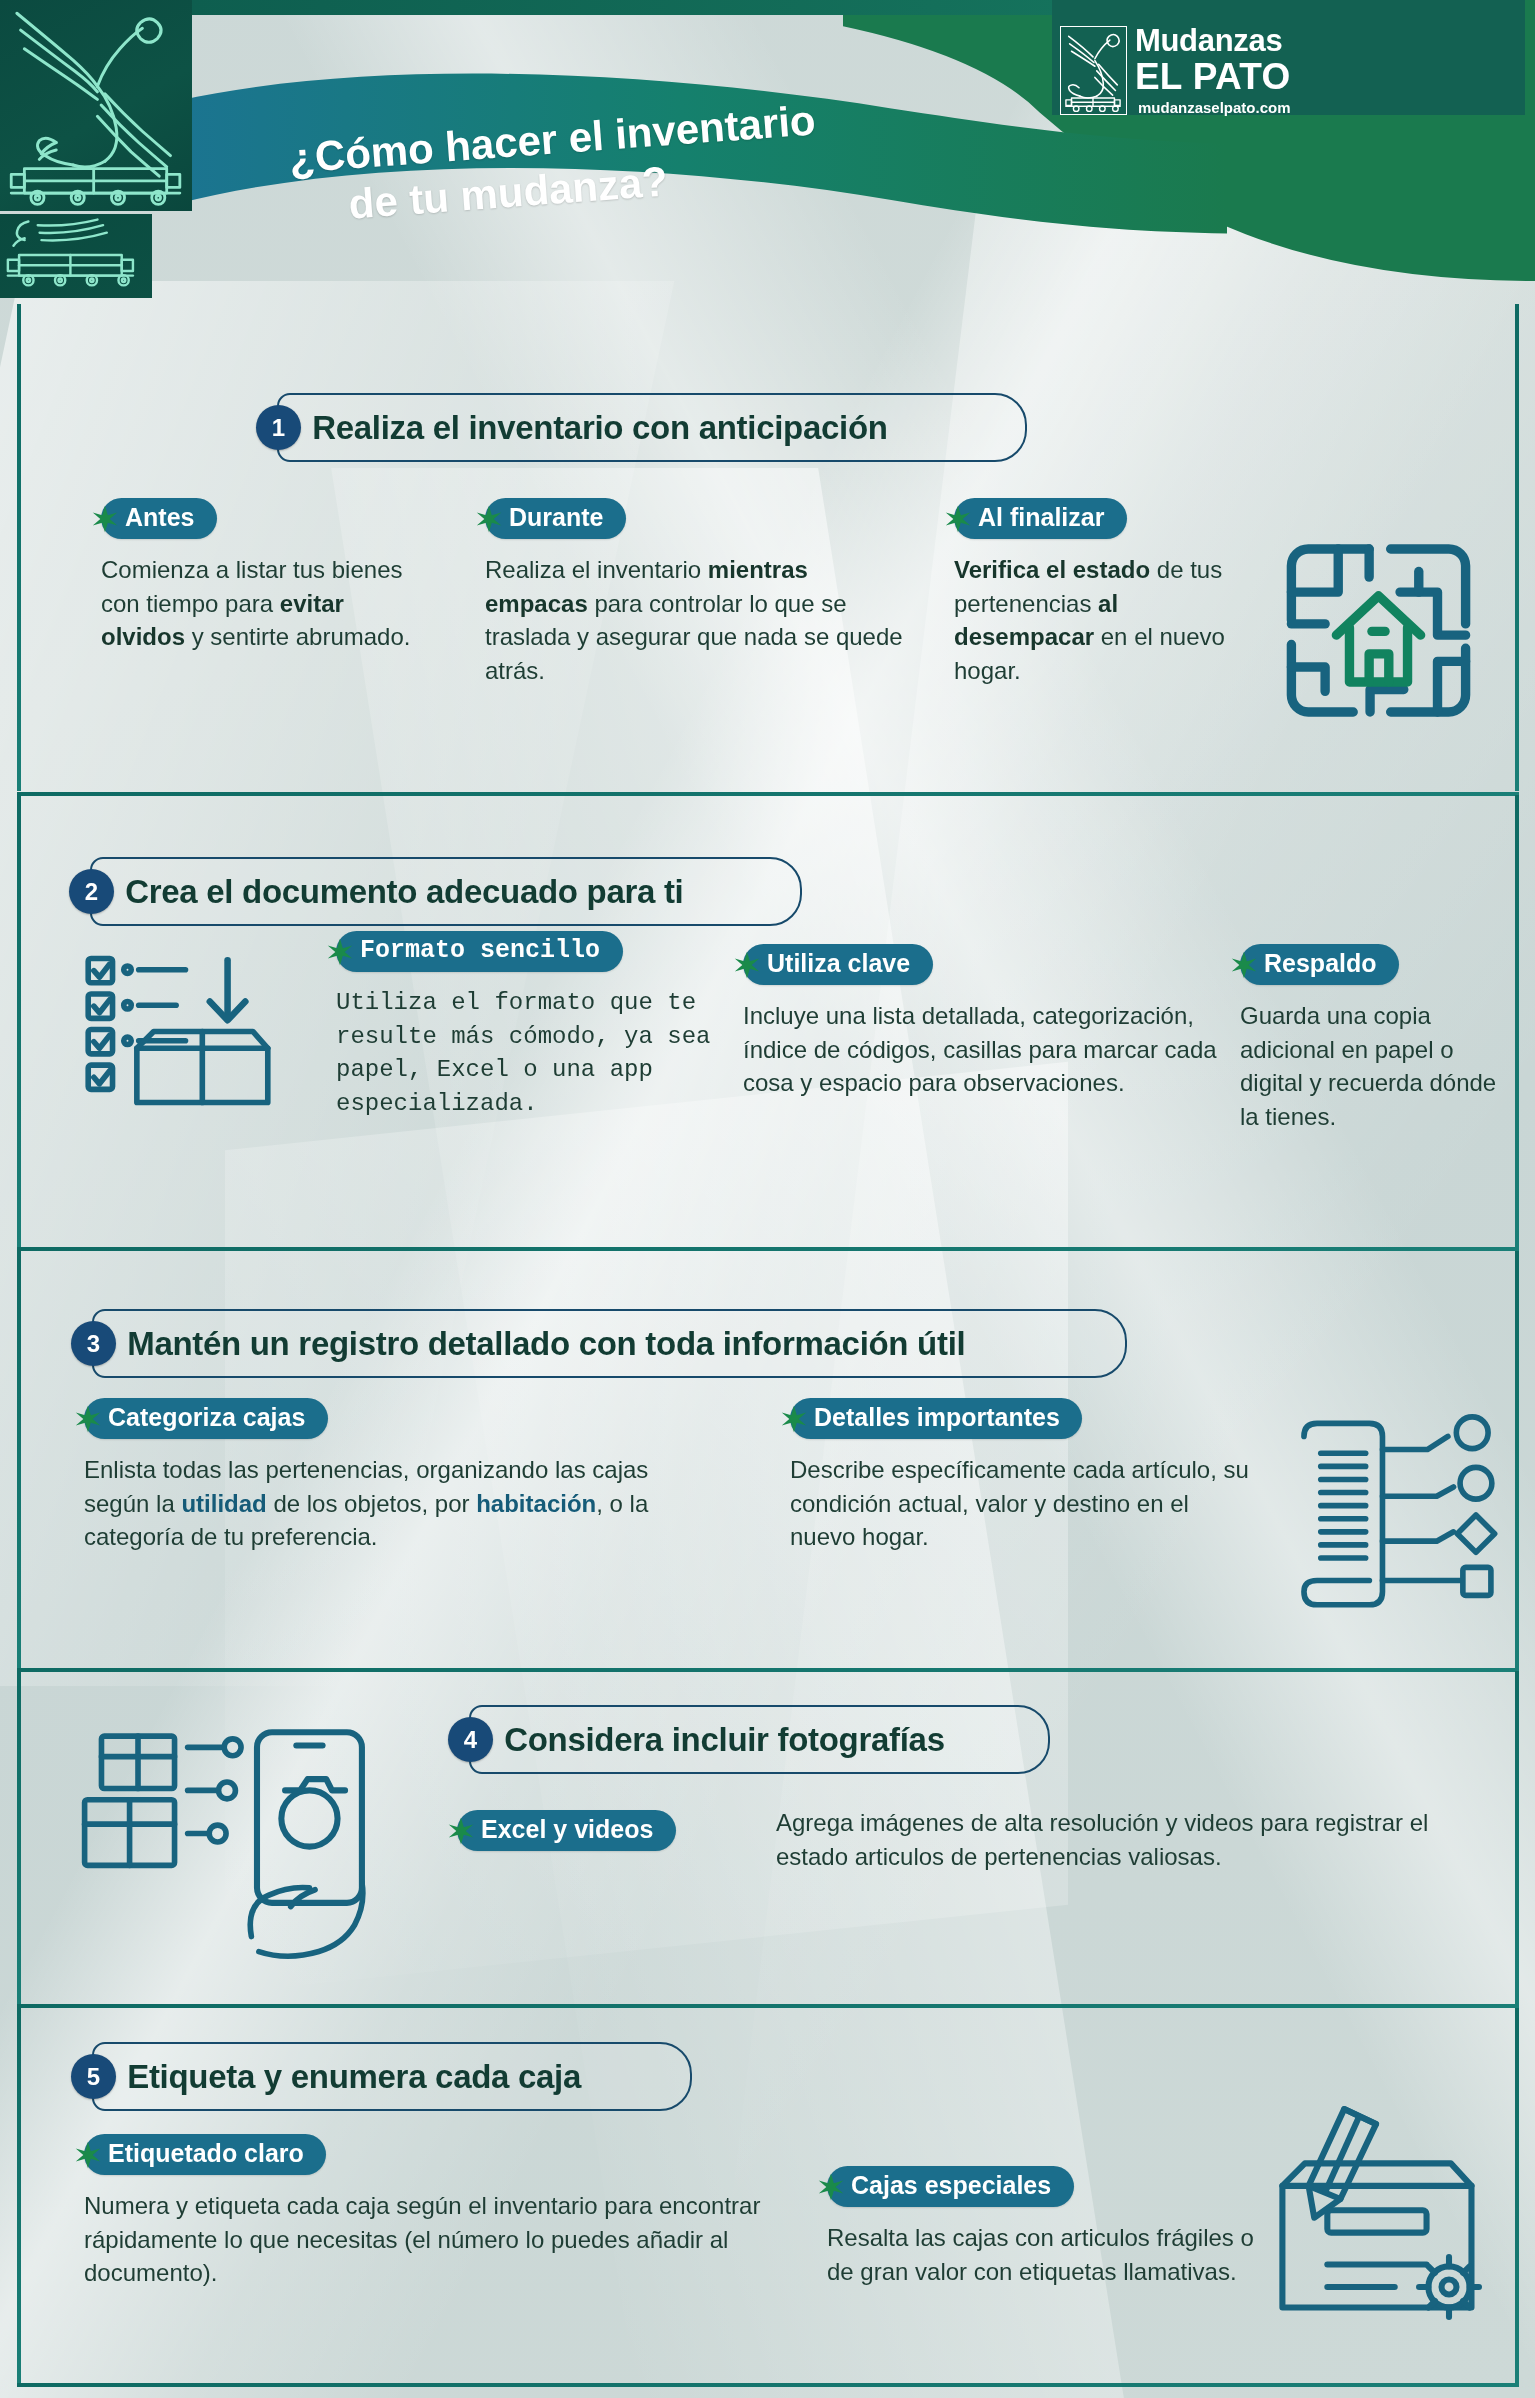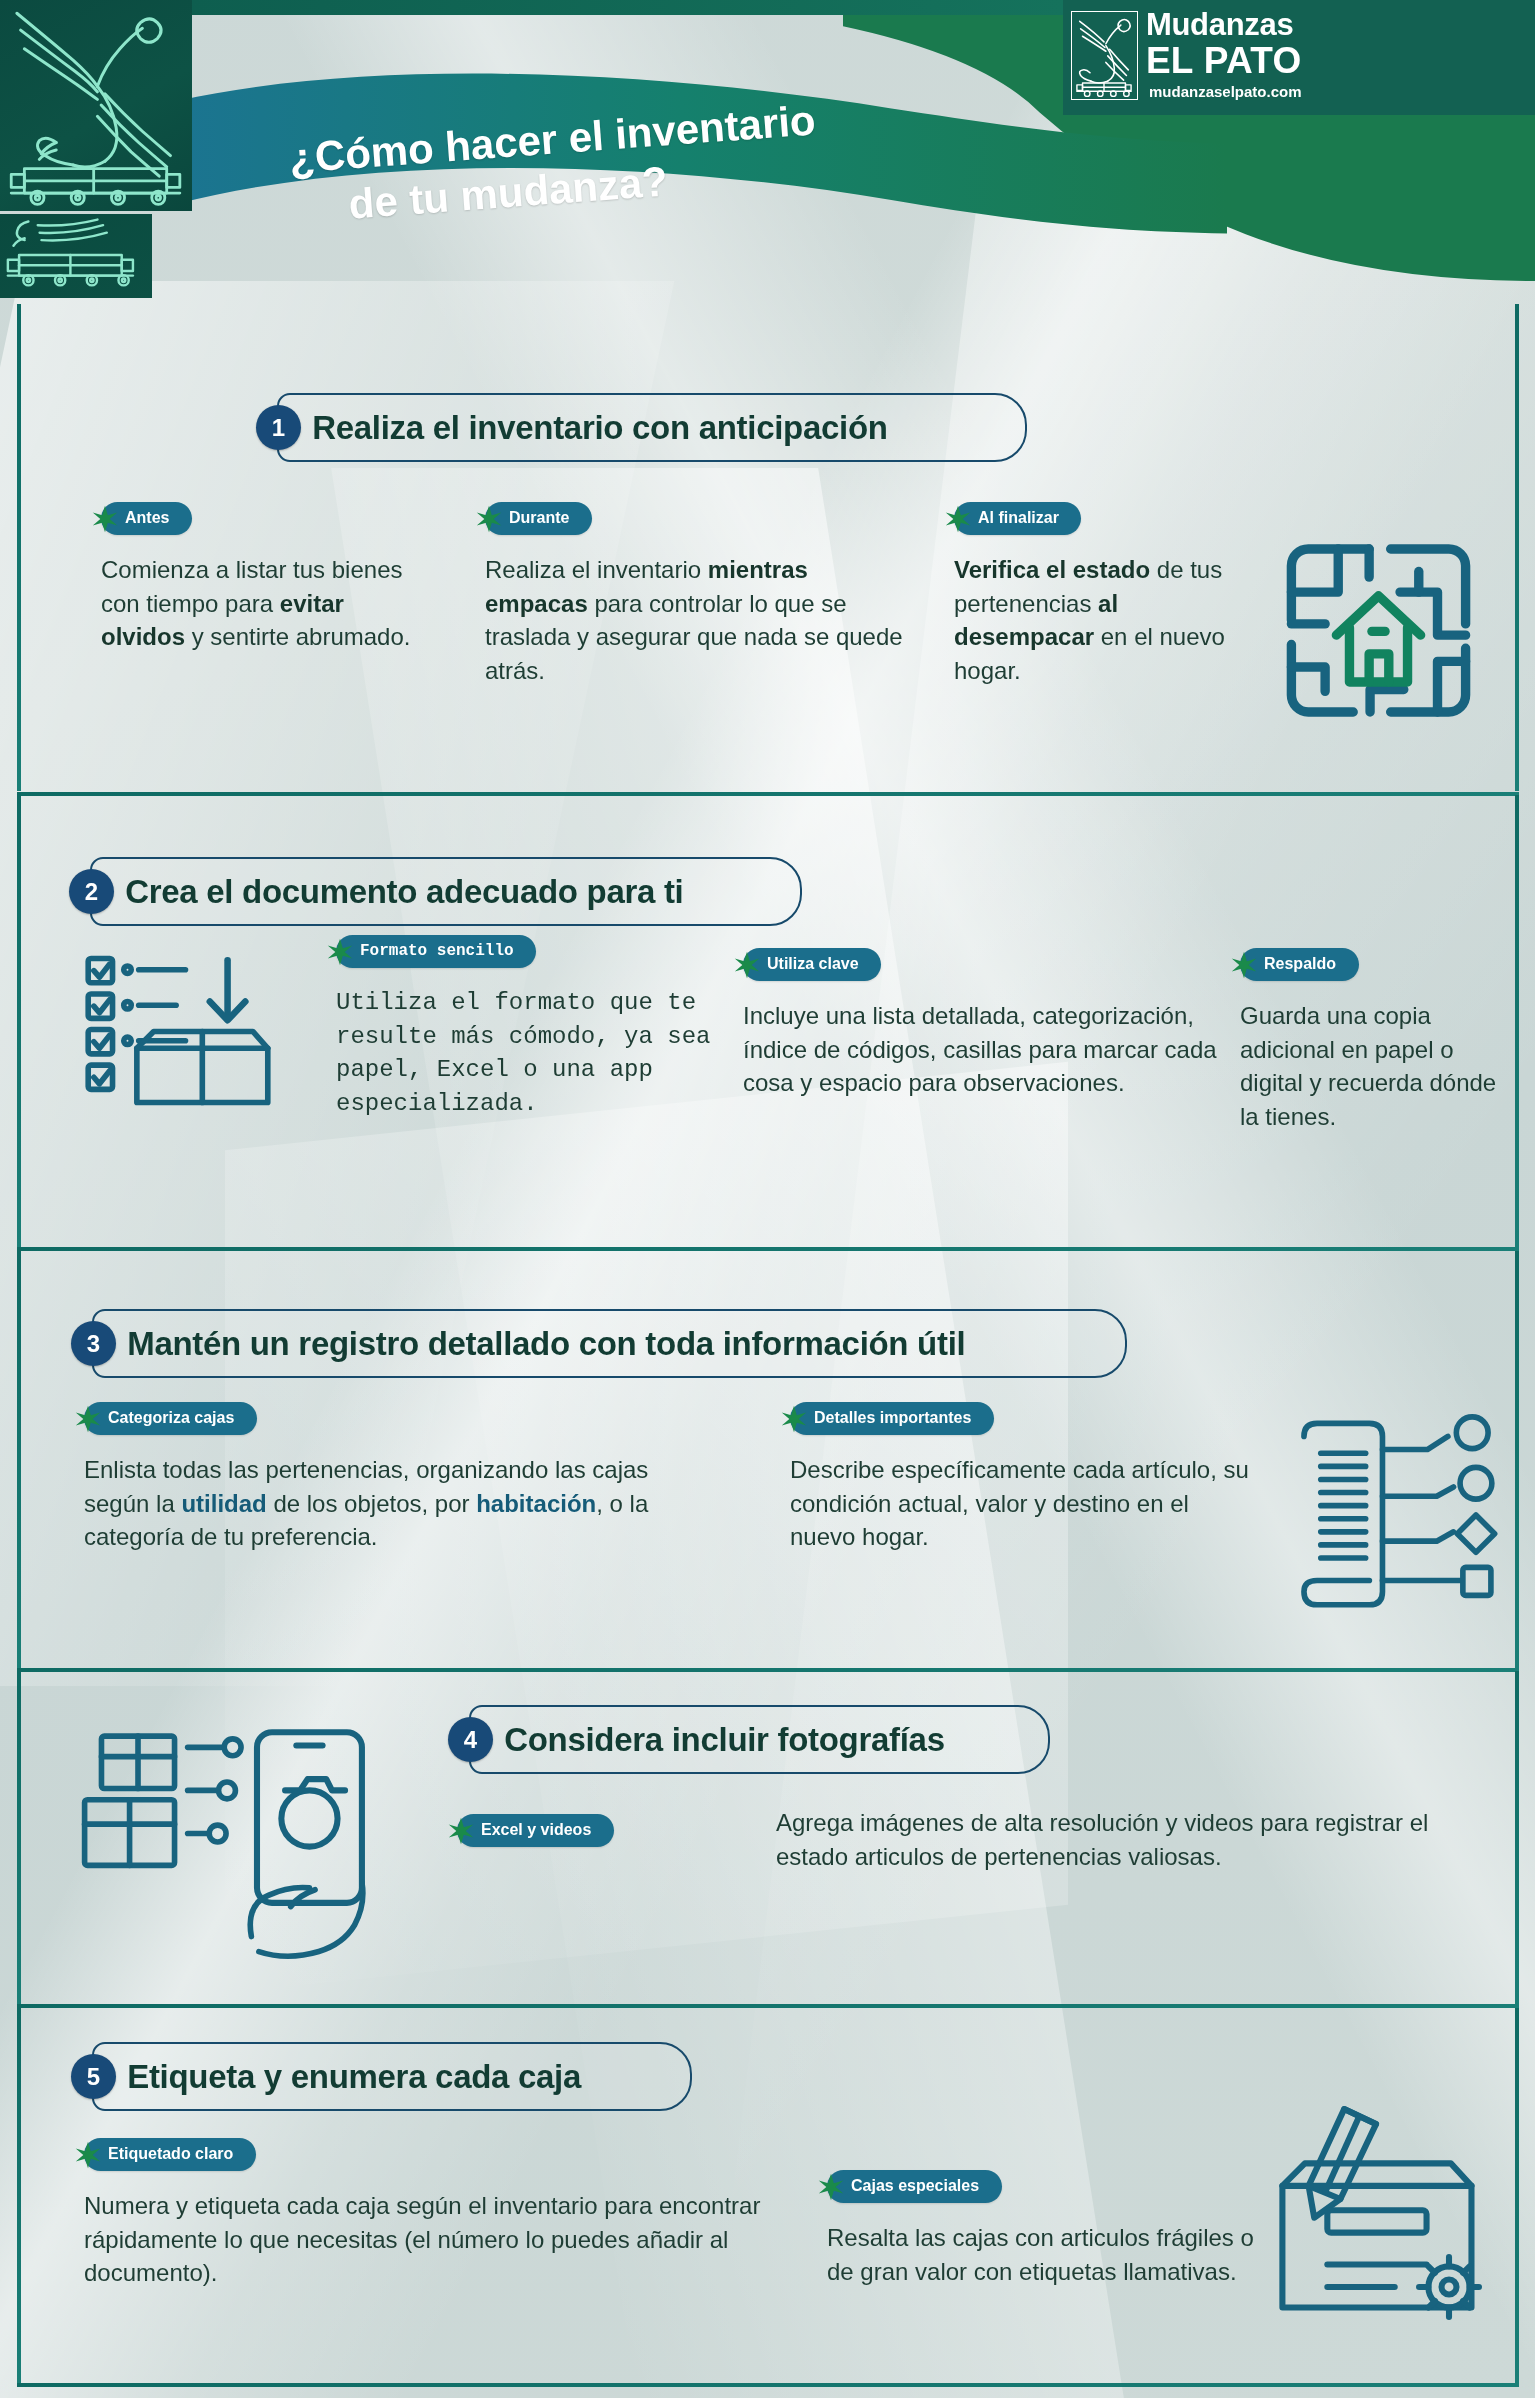--- a/index.html
+++ b/index.html
@@ -31,23 +31,23 @@
     position:absolute; left:0; top:0; width:192px; height:211px;
     background:linear-gradient(150deg,#0b4a40,#0d5245 55%,#0a473d);
     z-index:6;
   }
   .logo-tile2 {
     position:absolute; left:0; top:214px; width:152px; height:84px;
     background:linear-gradient(150deg,#0a4a3f,#0c5044);
     z-index:6;
   }
   .brand-bar {
-    position:absolute; right:0; top:0; width:473px; height:115px;
+    position:absolute; right:11px; top:0; width:473px; height:115px;
     background:#136152; z-index:7;
-    display:flex; align-items:flex-start; padding:5.6px 11.2px 0 7.5px; gap:8.4px;
+    display:flex; align-items:flex-end; padding:5.6px 11.2px 0 7.5px; gap:8.4px;
   }
   .brand-logo-box {
     width:67px; height:89px; border:1.9px solid #ffffff; flex:0 0 auto; margin-top:5.6px;
     position:relative; background:#136152;
   }
   .brand-txt { color:#fff; line-height:1; padding-top:3.7px; }
   .brand-l1 { font-size:31px; font-weight:bold; letter-spacing:-0.3px; }
   .brand-l2 { font-size:37px; font-weight:bold; letter-spacing:0.3px; margin-top:1.9px; }
   .brand-l3 { font-size:15px; font-weight:bold; text-align:right; margin-top:4.7px; }
 
@@ -89,21 +89,21 @@
   }
   .step-title {
     position:relative; z-index:3; color:#123c33; font-size:33px; font-weight:bold;
     padding:0 32px 0 11.2px; white-space:nowrap; letter-spacing:-0.3px;
   }
 
   
   .pill-wrap { position:relative; display:inline-flex; align-items:center; height:45px; }
   .pill {
     background:#1b6e8c; color:#ffffff; border-radius:24px;
-    font-size:16px; font-weight:bold; padding:7.5px 22.5px 9.4px 24px;
+    font-size:25px; font-weight:bold; padding:7.5px 22.5px 9.4px 24px;
     white-space:nowrap; line-height:1; box-shadow:0 0.9px 1.9px rgba(0,0,0,.12);
   }
   .spark {
     position:absolute; left:-12px; top:50%; transform:translateY(-50%);
     width:32px; height:32px; z-index:4;
   }
 
   .body-txt { color:#1e3d34; font-size:24px; line-height:1.40; margin-top:12px; }
   .body-txt b { font-weight:bold; color:#17362c; }
   .body-txt .hl { font-weight:bold; color:#155b78; }

